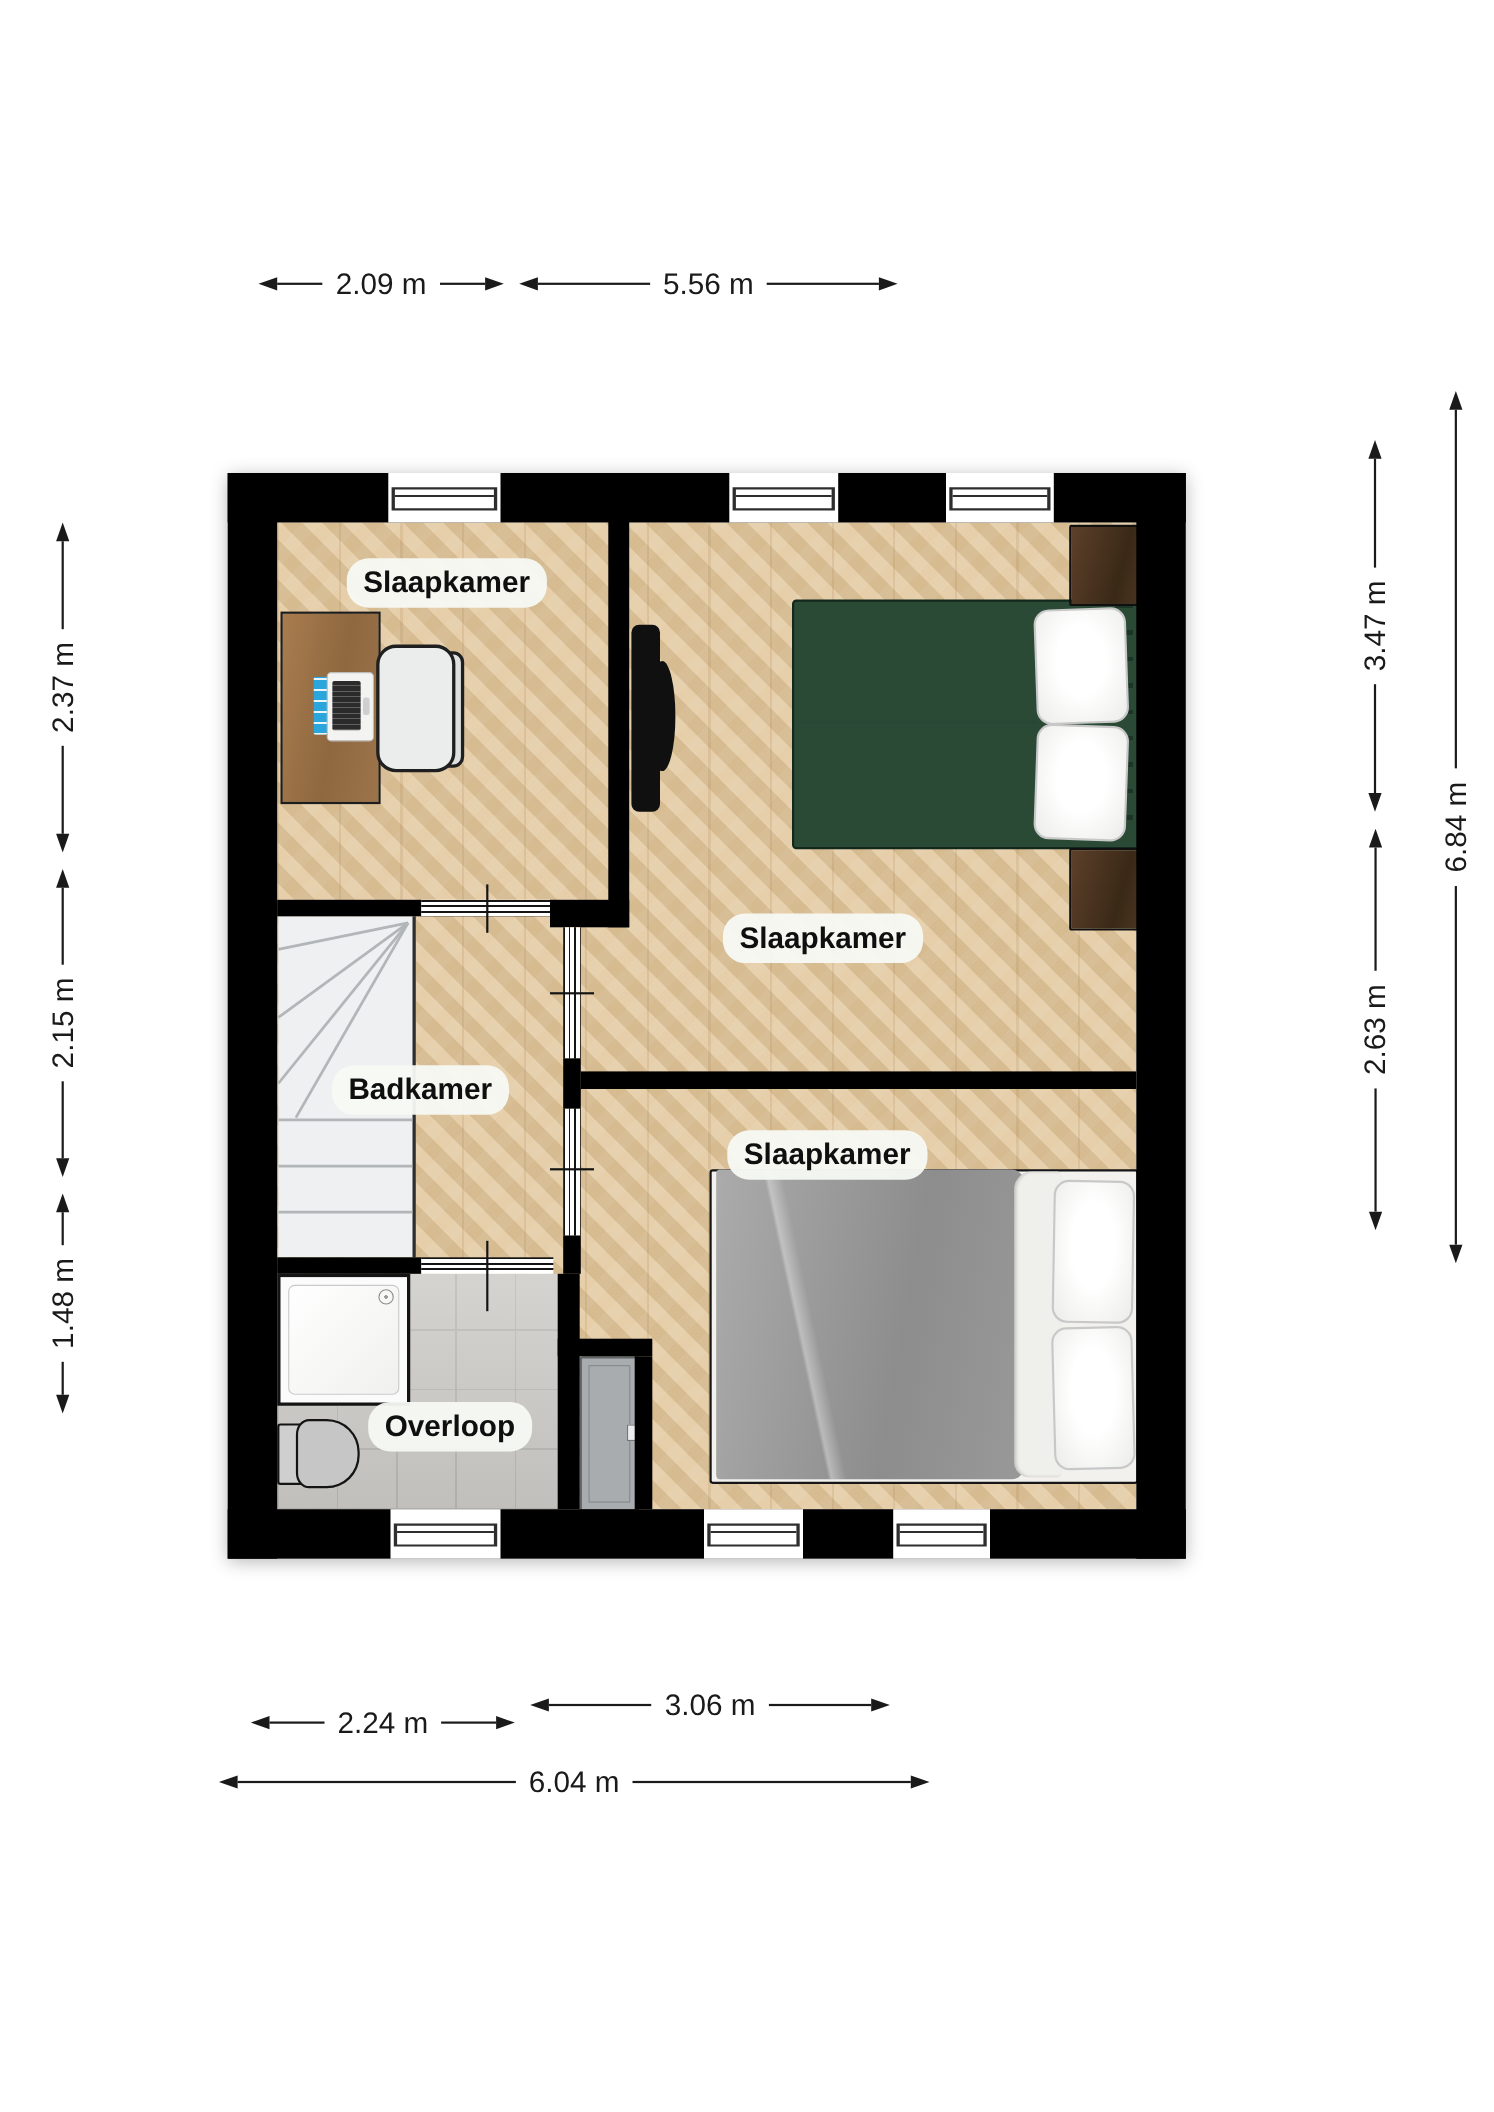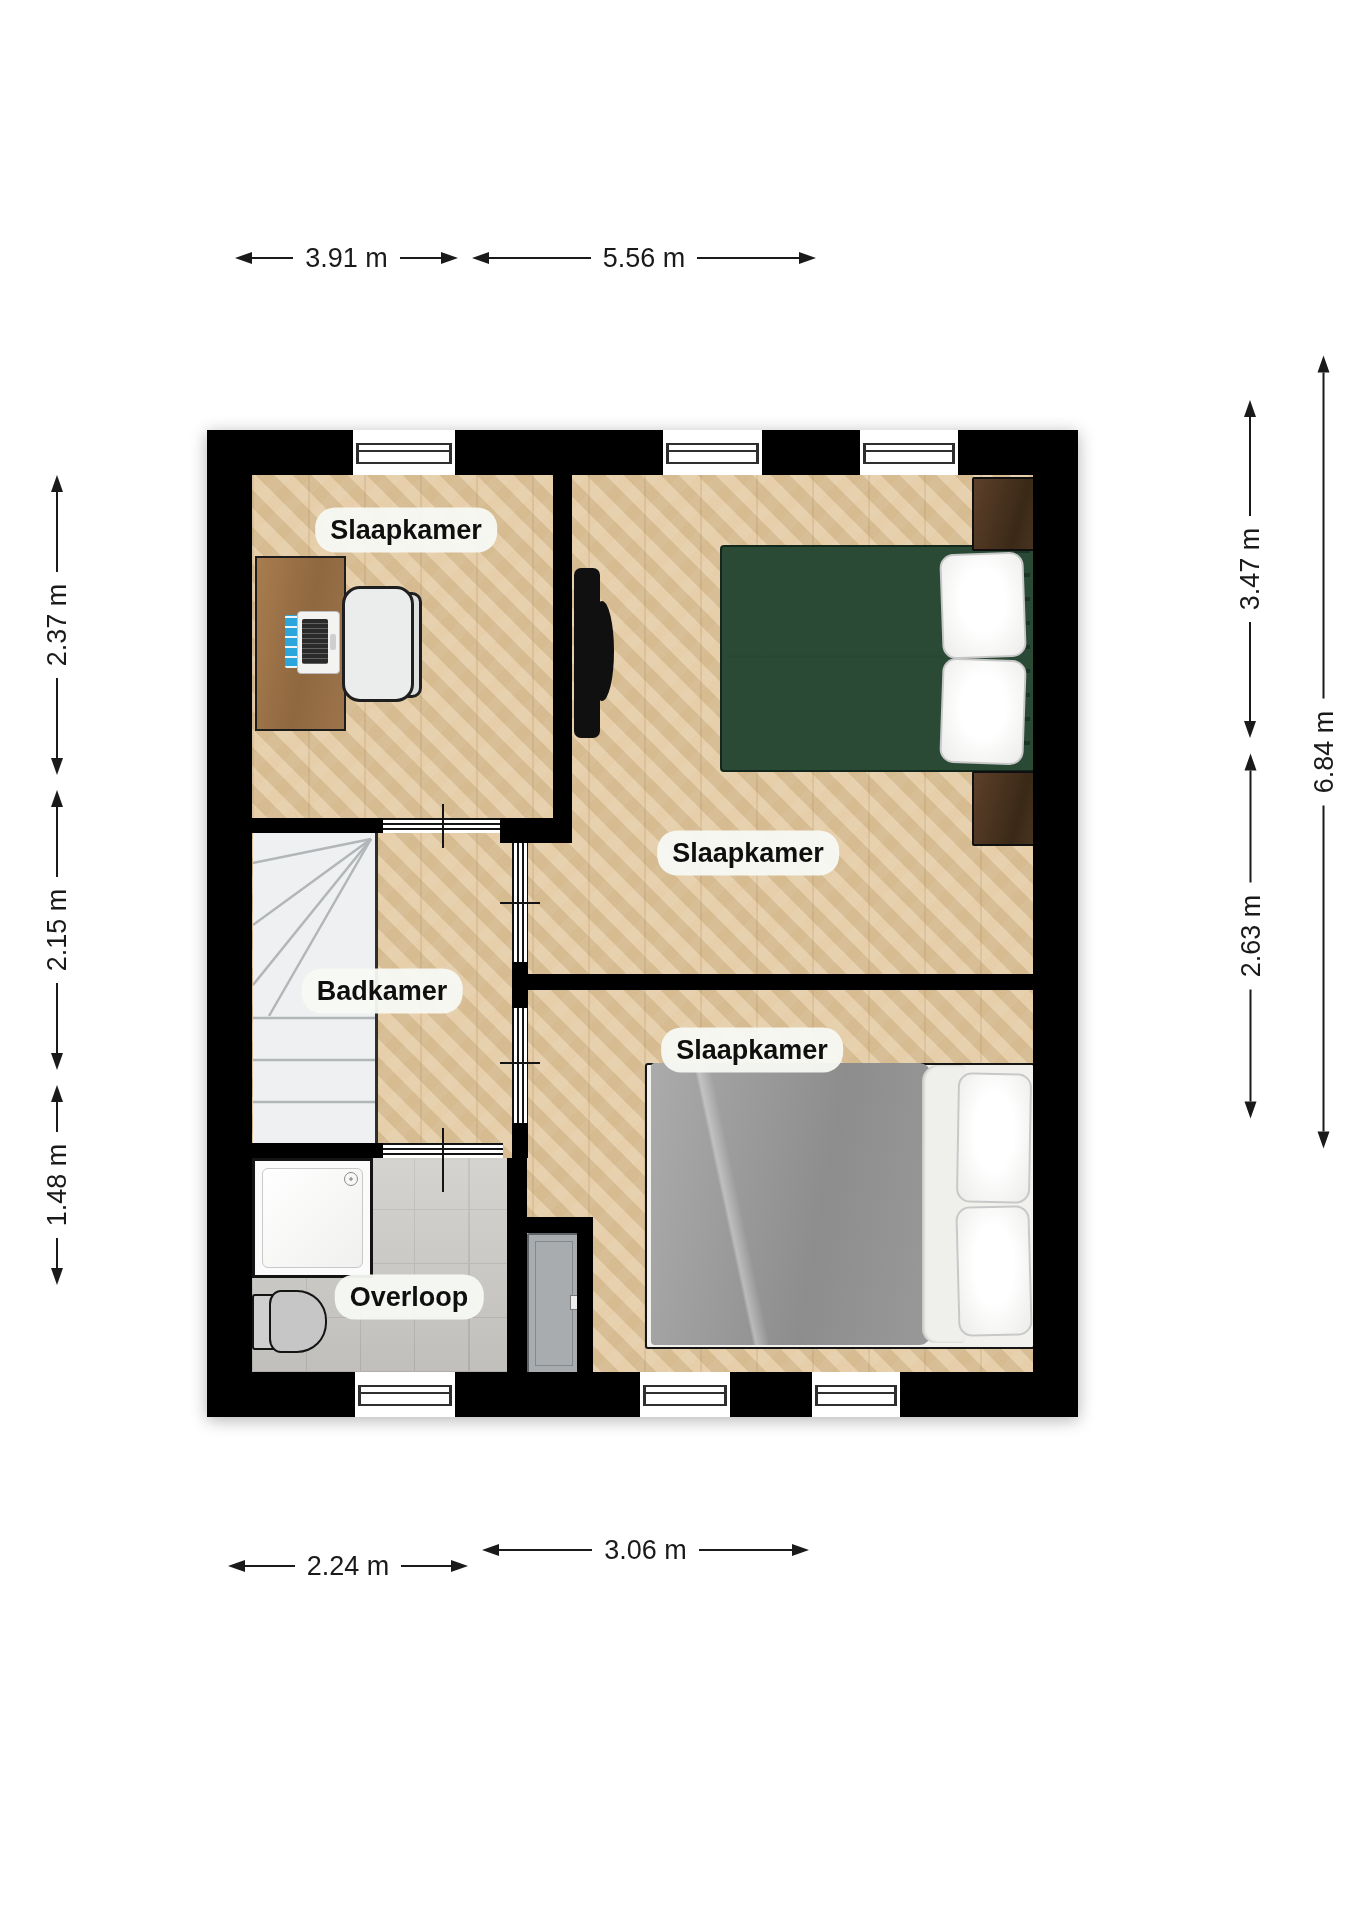--- a/index.html
+++ b/index.html
@@ -189,21 +189,21 @@
 
   <div class="abs room-label" style="left:406px;top:530px">Slaapkamer</div>
   <div class="abs room-label" style="left:748px;top:853px">Slaapkamer</div>
   <div class="abs room-label" style="left:752px;top:1050px">Slaapkamer</div>
   <div class="abs room-label" style="left:382px;top:991px">Badkamer</div>
   <div class="abs room-label" style="left:409px;top:1297px">Overloop</div>
 
   <div class="dim" style="left:235px;top:243px;width:223px">
     <span class="ah ah-left"></span>
       <span class="seg"></span>
-    <span class="dim-label">3.91 m</span>
+    <span class="dim-label">2.09 m</span>
     <span class="seg"></span>
       <span class="ah ah-right"></span>
   </div>
   <div class="dim" style="left:472px;top:243px;width:344px">
     <span class="ah ah-left"></span>
       <span class="seg"></span>
     <span class="dim-label">5.56 m</span>
     <span class="seg"></span>
       <span class="ah ah-right"></span>
   </div>
@@ -215,20 +215,27 @@
     <span class="seg"></span>
       <span class="ah ah-right"></span>
   </div>
   <div class="dim" style="left:482px;top:1535px;width:327px">
     <span class="ah ah-left"></span>
       <span class="seg"></span>
     <span class="dim-label">3.06 m</span>
     <span class="seg"></span>
       <span class="ah ah-right"></span>
   </div>
+  <div class="dim" style="left:199px;top:1605px;width:646px">
+    <span class="ah ah-left"></span>
+      <span class="seg"></span>
+    <span class="dim-label">6.04 m</span>
+    <span class="seg"></span>
+      <span class="ah ah-right"></span>
+  </div>
 
   <div class="dim dim-v" style="left:-93px;top:610px;width:300px">
     <span class="ah ah-left"></span>
       <span class="seg"></span>
     <span class="dim-label">2.37 m</span>
     <span class="seg"></span>
       <span class="ah ah-right"></span>
   </div>
   <div class="dim dim-v" style="left:-83px;top:915px;width:280px">
     <span class="ah ah-left"></span>

